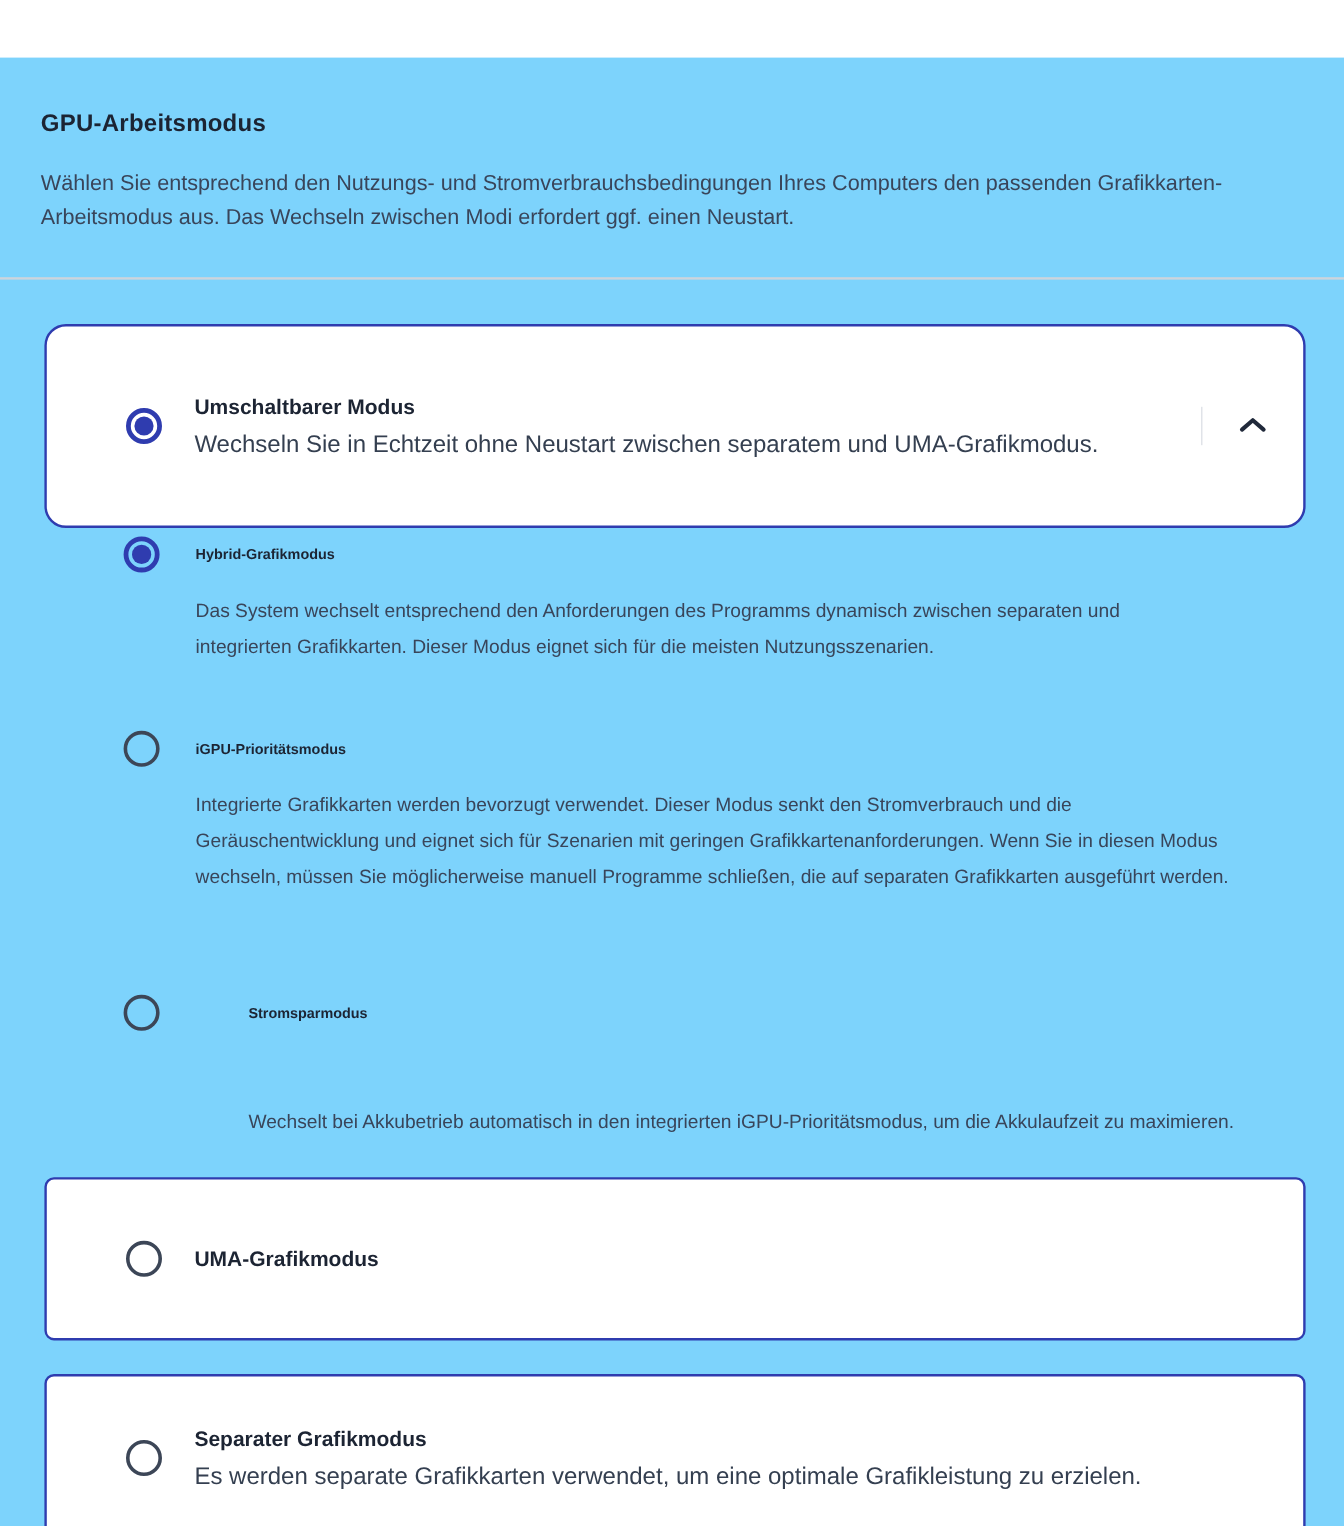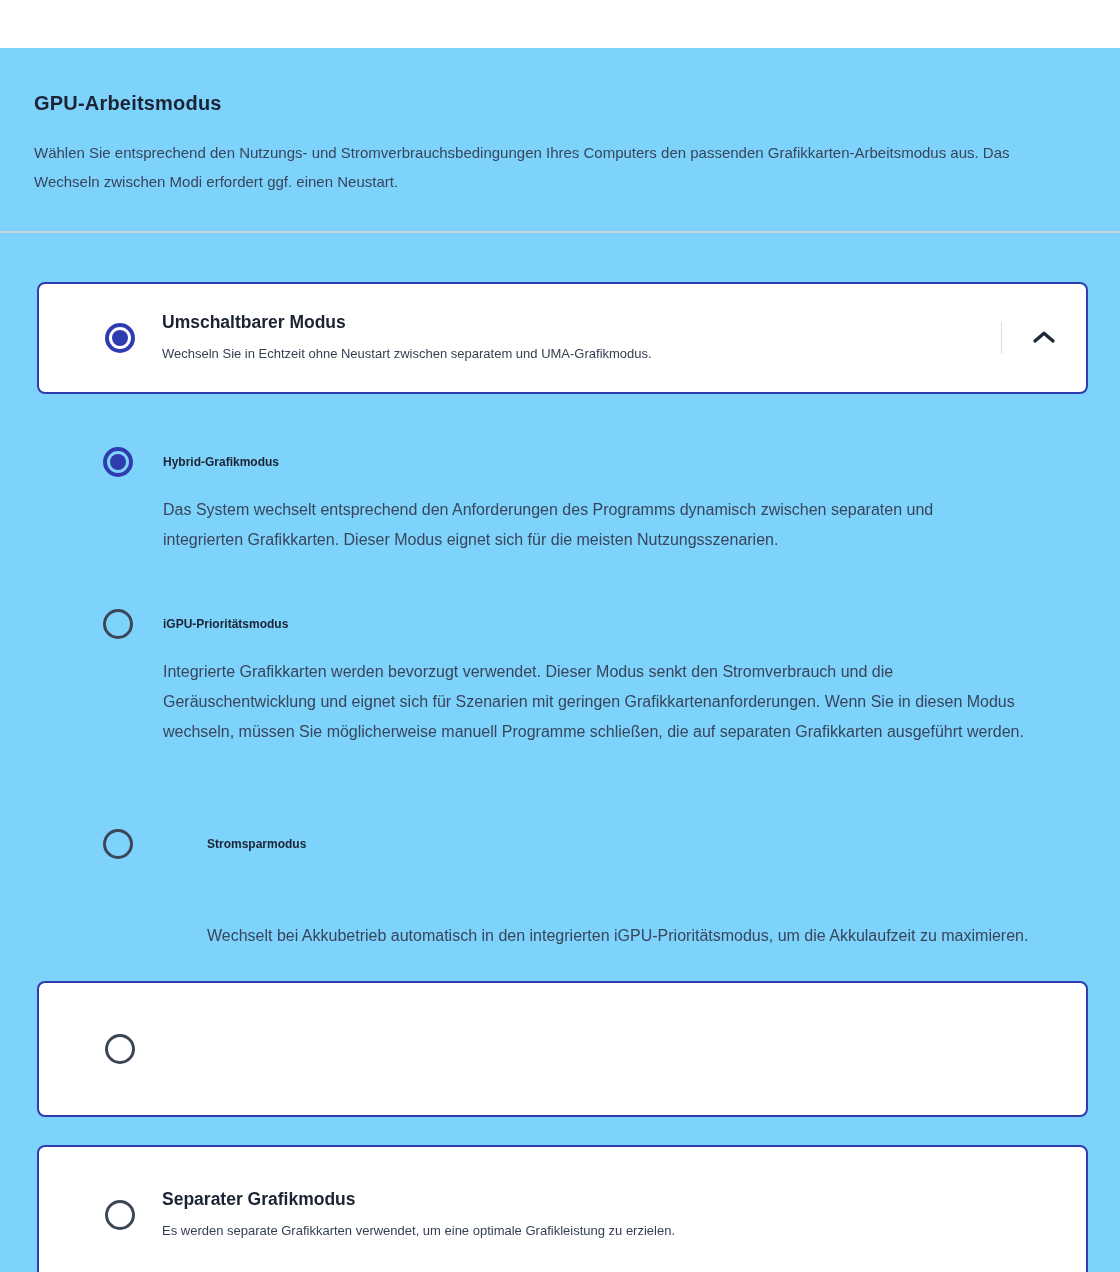--- a/index.html
+++ b/index.html
@@ -20,54 +20,54 @@
     overflow:hidden;
     margin-top:48px;
   }
   .page-title{
     position:absolute;left:34px;top:44px;
     font-size:20px;font-weight:700;color:var(--title);
     letter-spacing:.2px;
   }
   .page-desc{
     position:absolute;left:34px;top:90px;width:1040px;
-    font-size:15px;line-height:29px;color:var(--body);
+    font-size:18px;line-height:29px;color:var(--body);
   }
   .top-divider{
     position:absolute;left:0;top:183px;width:1120px;height:2px;
     background:var(--divider);
   }
   .mode-card{
     position:absolute;left:37px;width:1051px;
     border:2px solid var(--accent);
     border-radius:8px;
     background:#fff;
     display:flex;align-items:center;
     padding-left:66px;
   }
-  .card-switchable{top:234px;height:112px;}
+  .card-switchable{top:222px;height:170px;border-radius:18px;}
   .card-uma{top:933px;height:136px;}
   .card-separate{top:1097px;height:139px;}
   .radio{
     width:30px;height:30px;border-radius:50%;
     flex:0 0 30px;position:relative;
   }
   .radio.selected{border:4px solid var(--accent);}
   .radio.selected::after{
     content:"";position:absolute;inset:3px;border-radius:50%;
     background:var(--accent);
   }
   .radio.unselected{border:3px solid var(--ring);}
   .card-text{margin-left:27px;}
   .card-title{
     font-size:17.5px;font-weight:700;color:var(--title);
     line-height:30px;
   }
   .card-desc{
-    font-size:13px;color:#343f50;line-height:30px;margin-top:2px;
+    font-size:20px;color:#343f50;line-height:30px;margin-top:2px;
   }
   .card-right{
     margin-left:auto;display:flex;align-items:center;align-self:center;
     height:100%;
   }
   .vrule{width:1px;height:32px;background:#d9dde3;}
   .collapse-btn{
     width:84px;height:100%;
     display:flex;align-items:center;justify-content:center;
     background:transparent;border:none;cursor:pointer;
@@ -139,20 +139,21 @@
 
   <div class="option opt-strom">
     <span class="radio unselected" role="radio" aria-checked="false"></span>
     <div class="option-label">Stromsparmodus</div>
     <p class="option-desc">Wechselt bei Akkubetrieb automatisch in den integrierten iGPU-Prioritätsmodus, um die Akkulaufzeit zu maximieren.</p>
   </div>
 
   <div class="mode-card card-uma">
     <span class="radio unselected" role="radio" aria-checked="false"></span>
     <div class="card-text">
+      <div class="card-title">UMA-Grafikmodus</div>
     </div>
   </div>
 
   <div class="mode-card card-separate">
     <span class="radio unselected" role="radio" aria-checked="false"></span>
     <div class="card-text">
       <div class="card-title">Separater Grafikmodus</div>
       <div class="card-desc">Es werden separate Grafikkarten verwendet, um eine optimale Grafikleistung zu erzielen.</div>
     </div>
   </div>

